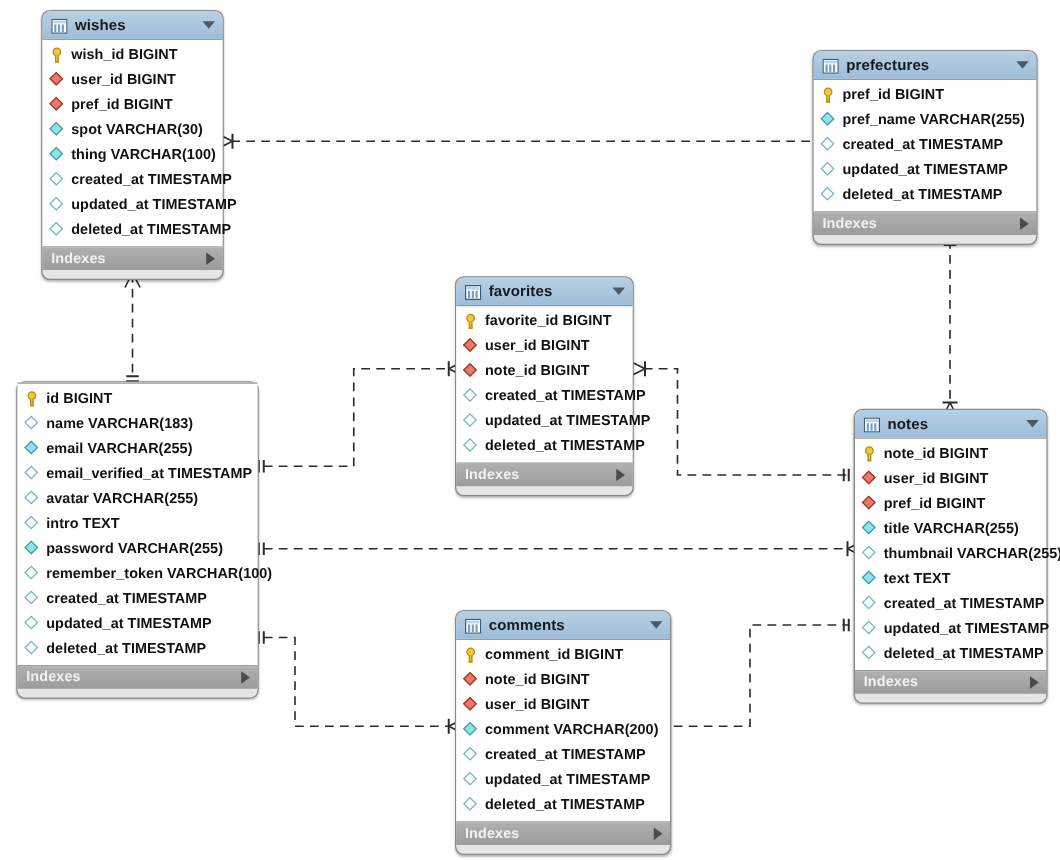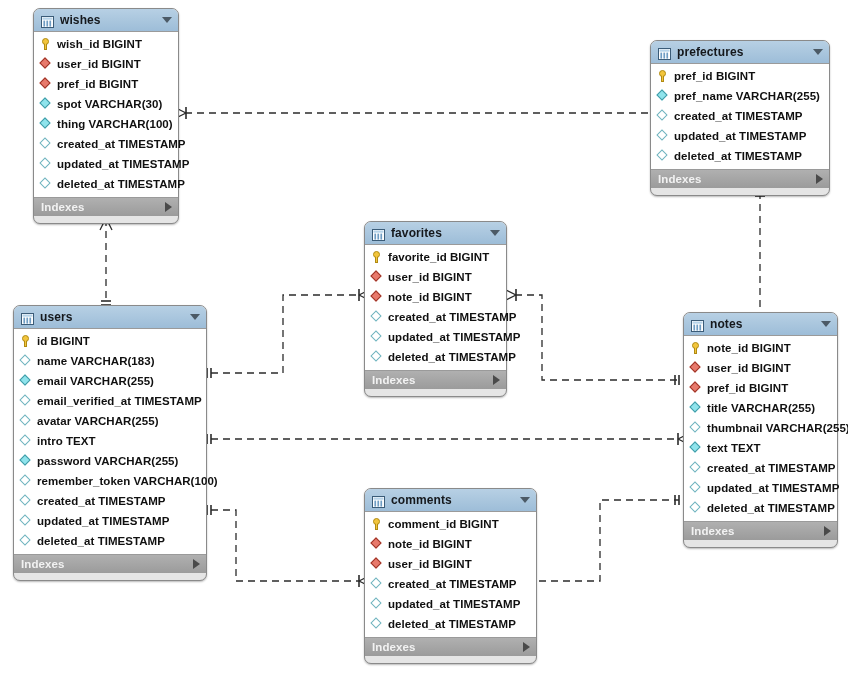--- a/index.html
+++ b/index.html
@@ -396,31 +396,20 @@
             </span>
             <span class="field-label">deleted_at TIMESTAMP</span>
           </div>
         </div>
         <div class="tbl-footer">
           <span class="footer-label">Indexes</span>
           <span class="footer-caret"></span>
         </div>
       </div>
       <div class="table-node" style="left: 13px; top: 305px; width: 194px;">
-        <div class="tbl-header">
-          <span class="tbl-icon"><svg width="13" height="12" viewBox="0 0 13 12">
-              <rect x="0.5" y="0.5" width="12" height="11" fill="#ffffff" stroke="#3b5c78"></rect>
-              <rect x="1.5" y="1.5" width="10" height="2.2" fill="#b7d4ea"></rect>
-              <rect x="2.4" y="4.6" width="1.7" height="6" fill="#6f9dc4"></rect>
-              <rect x="5.4" y="4.6" width="1.7" height="6" fill="#6f9dc4"></rect>
-              <rect x="8.4" y="4.6" width="1.7" height="6" fill="#6f9dc4"></rect>
-            </svg></span>
-          <span class="tbl-title">users</span>
-          <span class="hdr-caret"></span>
-        </div>
         <div class="tbl-body">
           <div class="field-row">
             <span class="fi pk"></span>
             <span class="field-label">id BIGINT</span>
           </div>
           <div class="field-row">
             <span class="fi plain">
               <span class="fi-diamond"></span>
             </span>
             <span class="field-label">name VARCHAR(183)</span>
@@ -478,21 +467,21 @@
               <span class="fi-diamond"></span>
             </span>
             <span class="field-label">deleted_at TIMESTAMP</span>
           </div>
         </div>
         <div class="tbl-footer">
           <span class="footer-label">Indexes</span>
           <span class="footer-caret"></span>
         </div>
       </div>
-      <div class="table-node" style="left: 683px; top: 312px; width: 155px;">
+      <div class="table-node" style="left: 683px; top: 327px; width: 155px;">
         <div class="tbl-header">
           <span class="tbl-icon"><svg width="13" height="12" viewBox="0 0 13 12">
               <rect x="0.5" y="0.5" width="12" height="11" fill="#ffffff" stroke="#3b5c78"></rect>
               <rect x="1.5" y="1.5" width="10" height="2.2" fill="#b7d4ea"></rect>
               <rect x="2.4" y="4.6" width="1.7" height="6" fill="#6f9dc4"></rect>
               <rect x="5.4" y="4.6" width="1.7" height="6" fill="#6f9dc4"></rect>
               <rect x="8.4" y="4.6" width="1.7" height="6" fill="#6f9dc4"></rect>
             </svg></span>
           <span class="tbl-title">notes</span>
           <span class="hdr-caret"></span>
@@ -579,20 +568,26 @@
             </span>
             <span class="field-label">note_id BIGINT</span>
           </div>
           <div class="field-row">
             <span class="fi fk">
               <span class="fi-diamond"></span>
             </span>
             <span class="field-label">user_id BIGINT</span>
           </div>
           <div class="field-row">
+            <span class="fi idx">
+              <span class="fi-diamond"></span>
+            </span>
+            <span class="field-label">comment VARCHAR(200)</span>
+          </div>
+          <div class="field-row">
             <span class="fi plain">
               <span class="fi-diamond"></span>
             </span>
             <span class="field-label">created_at TIMESTAMP</span>
           </div>
           <div class="field-row">
             <span class="fi plain">
               <span class="fi-diamond"></span>
             </span>
             <span class="field-label">updated_at TIMESTAMP</span>

